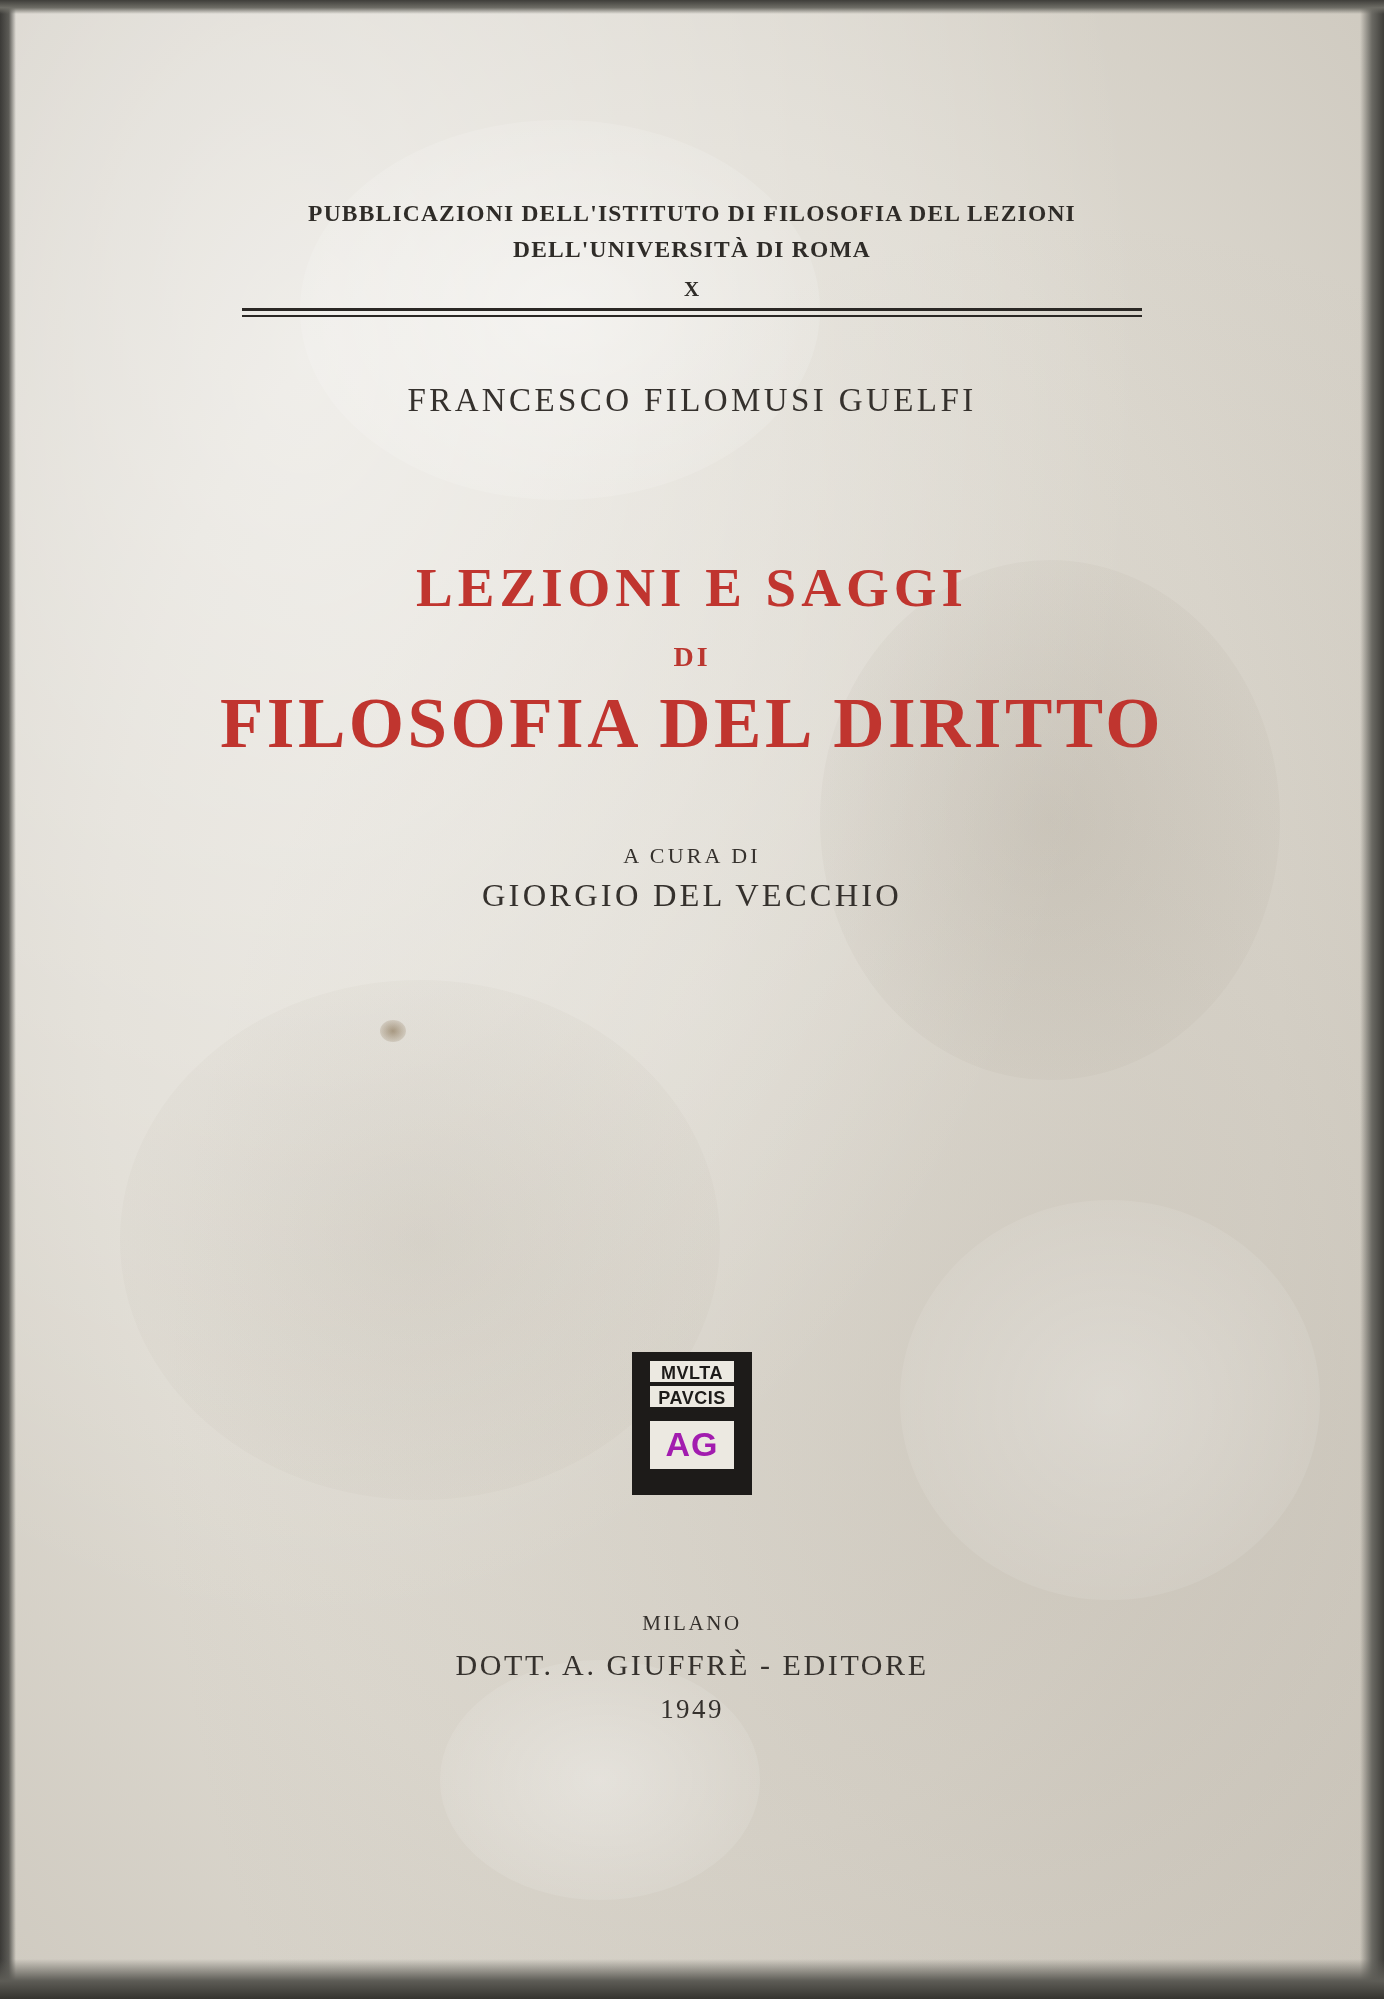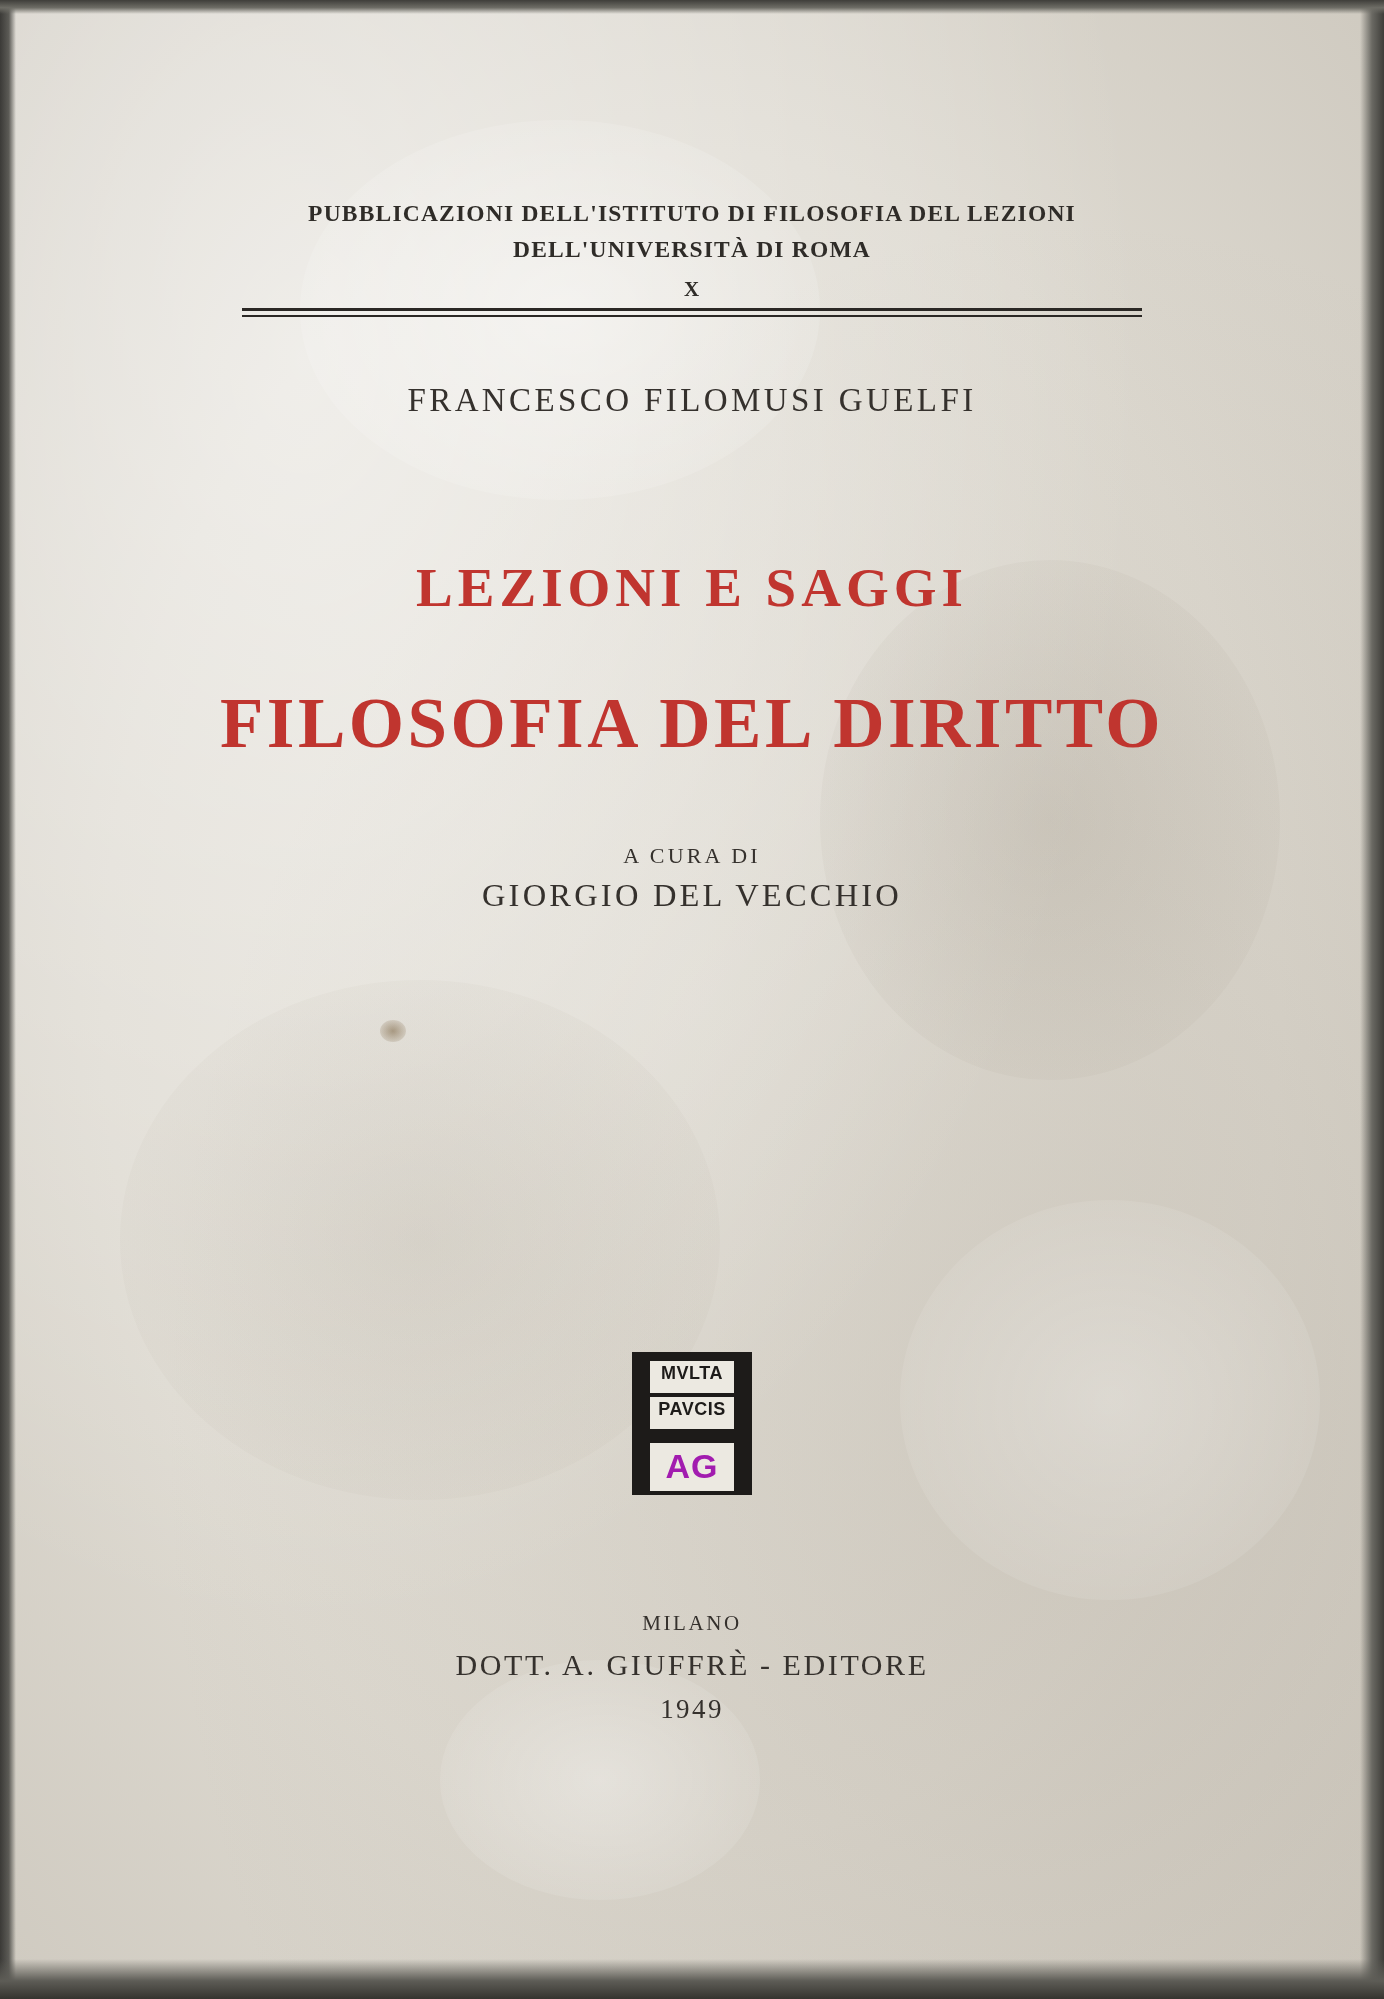--- a/index.html
+++ b/index.html
@@ -186,21 +186,21 @@
     box-sizing: border-box;
   }
   .logo-word {
     background: #ece9e1;
     color: #1d1b19;
     font-family: "Liberation Sans", sans-serif;
     font-weight: 700;
     font-size: 18px;
     letter-spacing: 0.5px;
     line-height: 1;
-    padding: 3px 5px 11px 5px;
+    padding: 3px 5px 0 5px;
     margin-bottom: 4px;
     width: 84px;
     box-sizing: border-box;
   }
   .logo-ag {
     background: #ece9e1;
     color: #a21caf;
     font-family: "Liberation Sans", sans-serif;
     font-weight: 700;
     font-size: 34px;
@@ -266,20 +266,21 @@
       <div class="series-number">X</div>
       <div class="rules">
         <div class="rule-thick"></div>
         <div class="rule-thin"></div>
       </div>
     </div>
 
     <div class="author">FRANCESCO FILOMUSI GUELFI</div>
 
     <div class="title-1">LEZIONI E SAGGI</div>
+    <div class="title-di">DI</div>
     <div class="title-2">FILOSOFIA DEL DIRITTO</div>
 
     <div class="editor-label">A CURA DI</div>
     <div class="editor-name">GIORGIO DEL VECCHIO</div>
 
     <div class="logo">
       <div class="logo-word">MVLTA</div>
       <div class="logo-word">PAVCIS</div>
       <div class="logo-ag">AG</div>
     </div>

